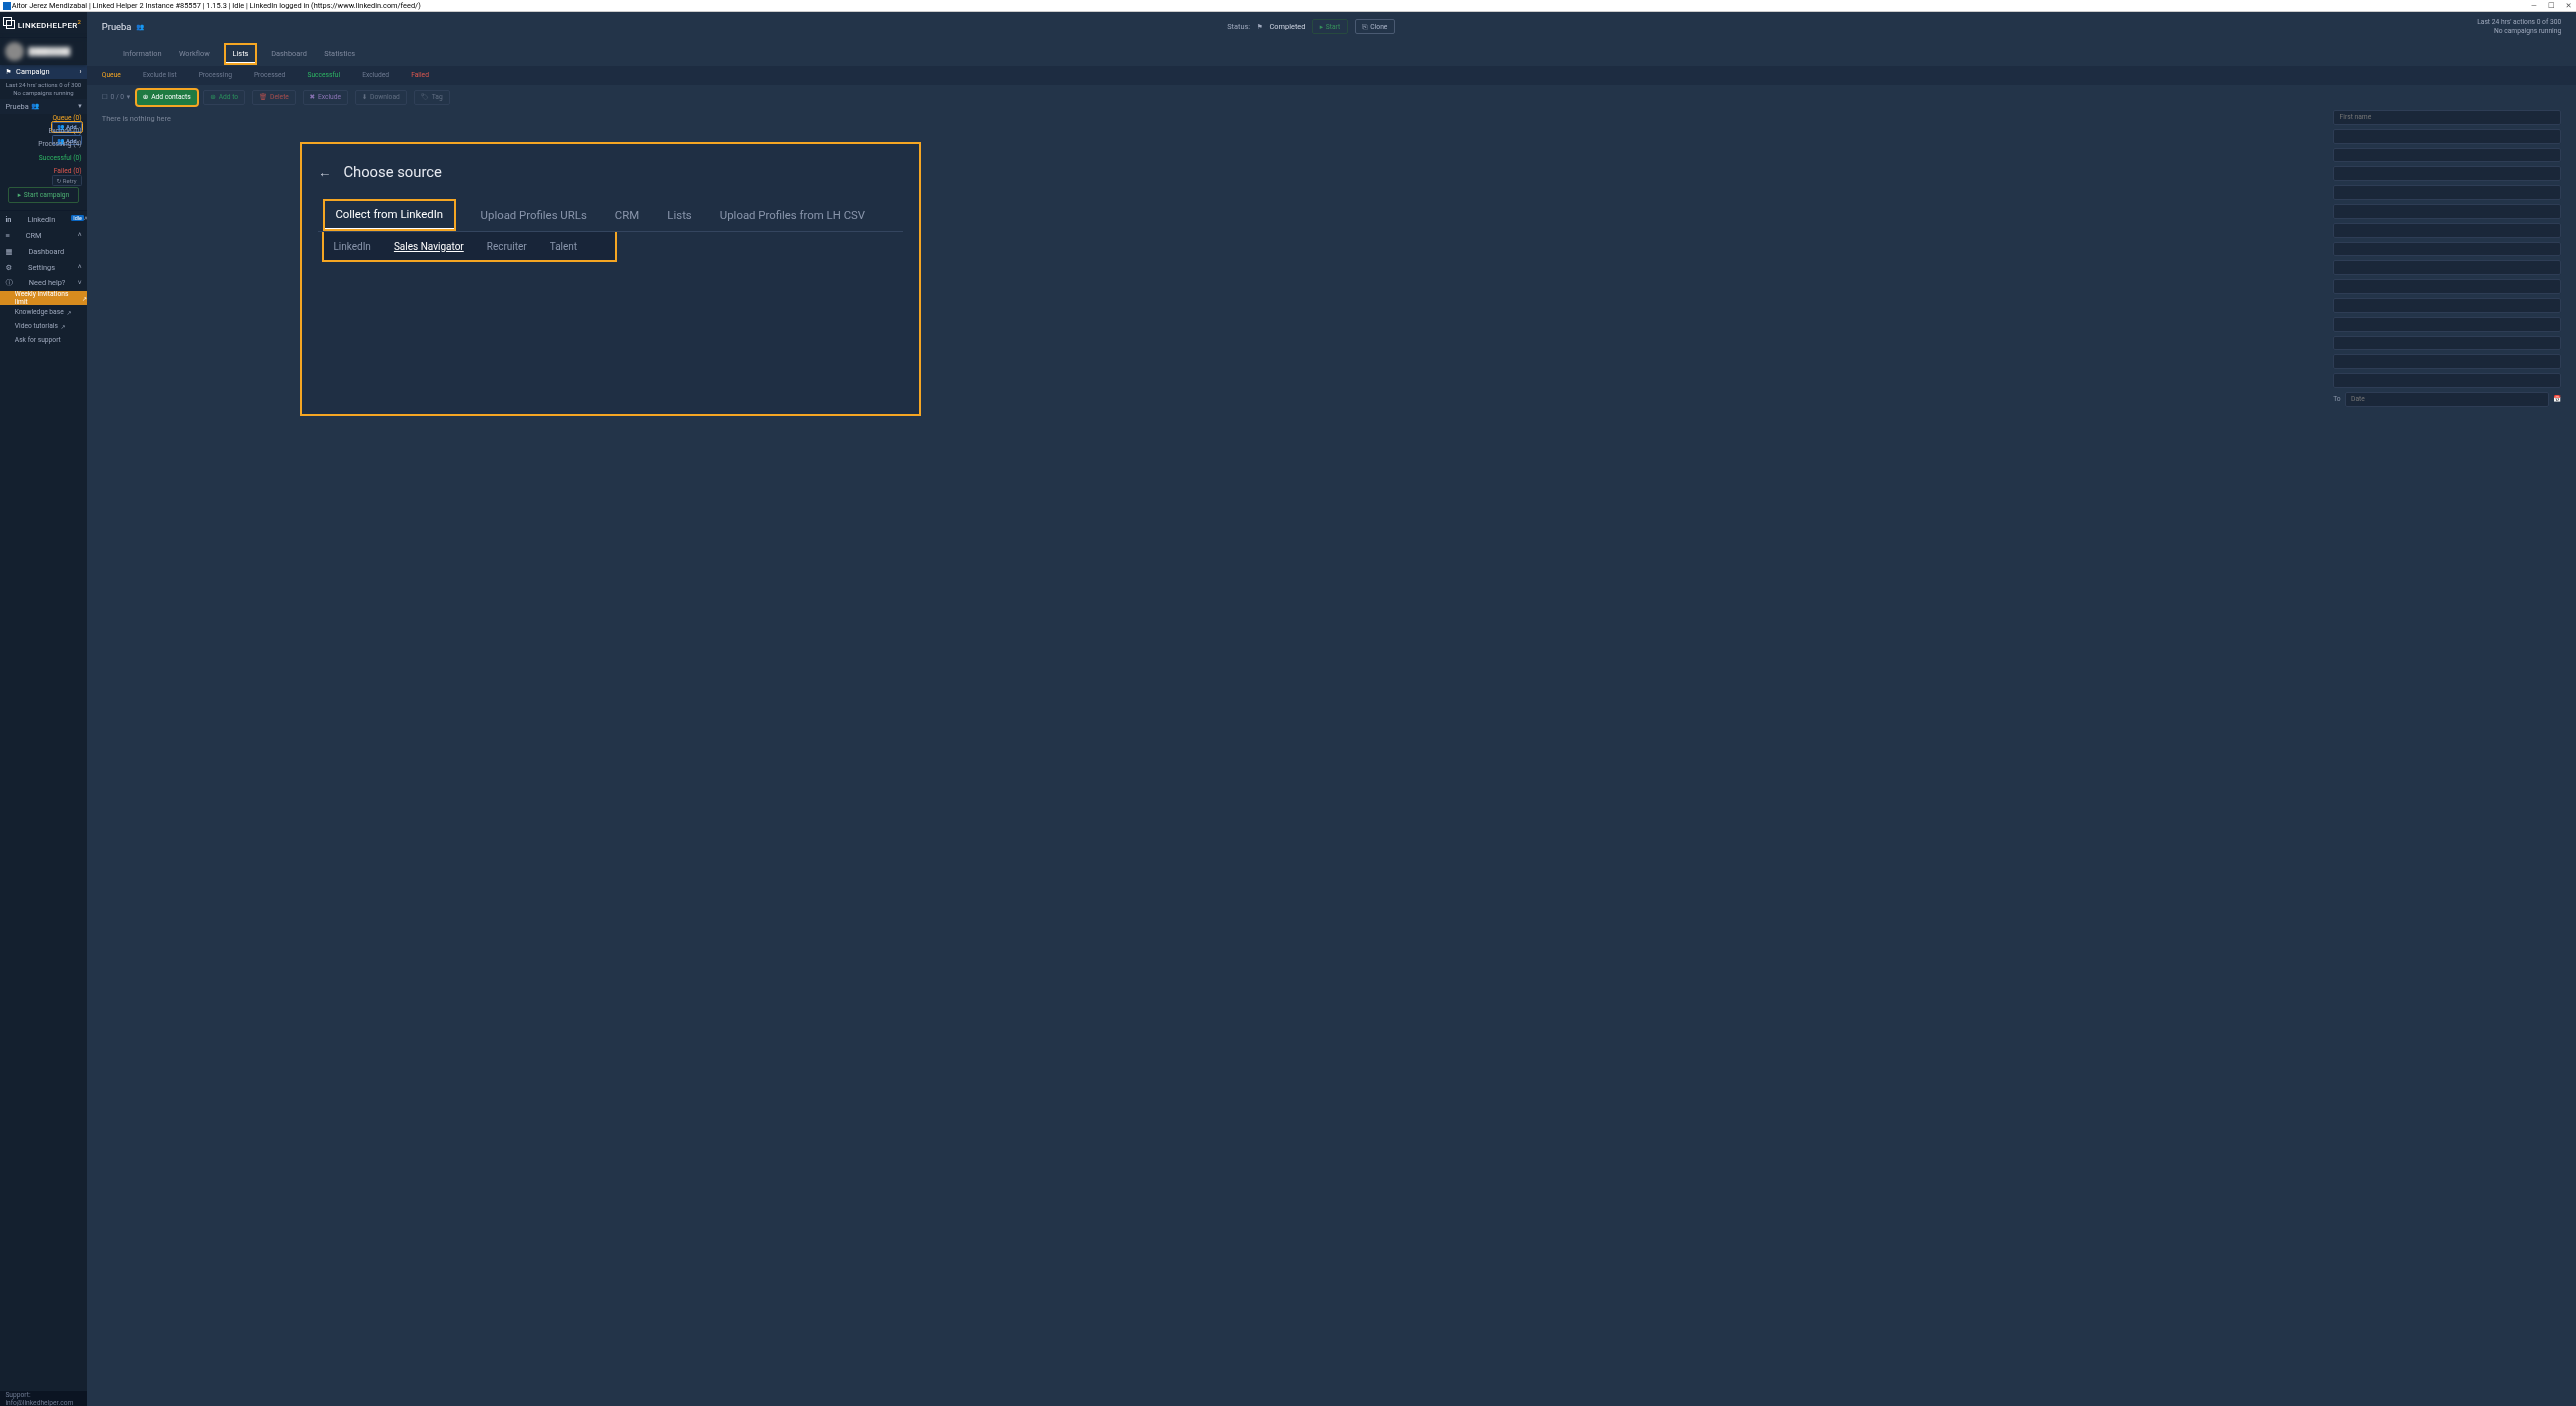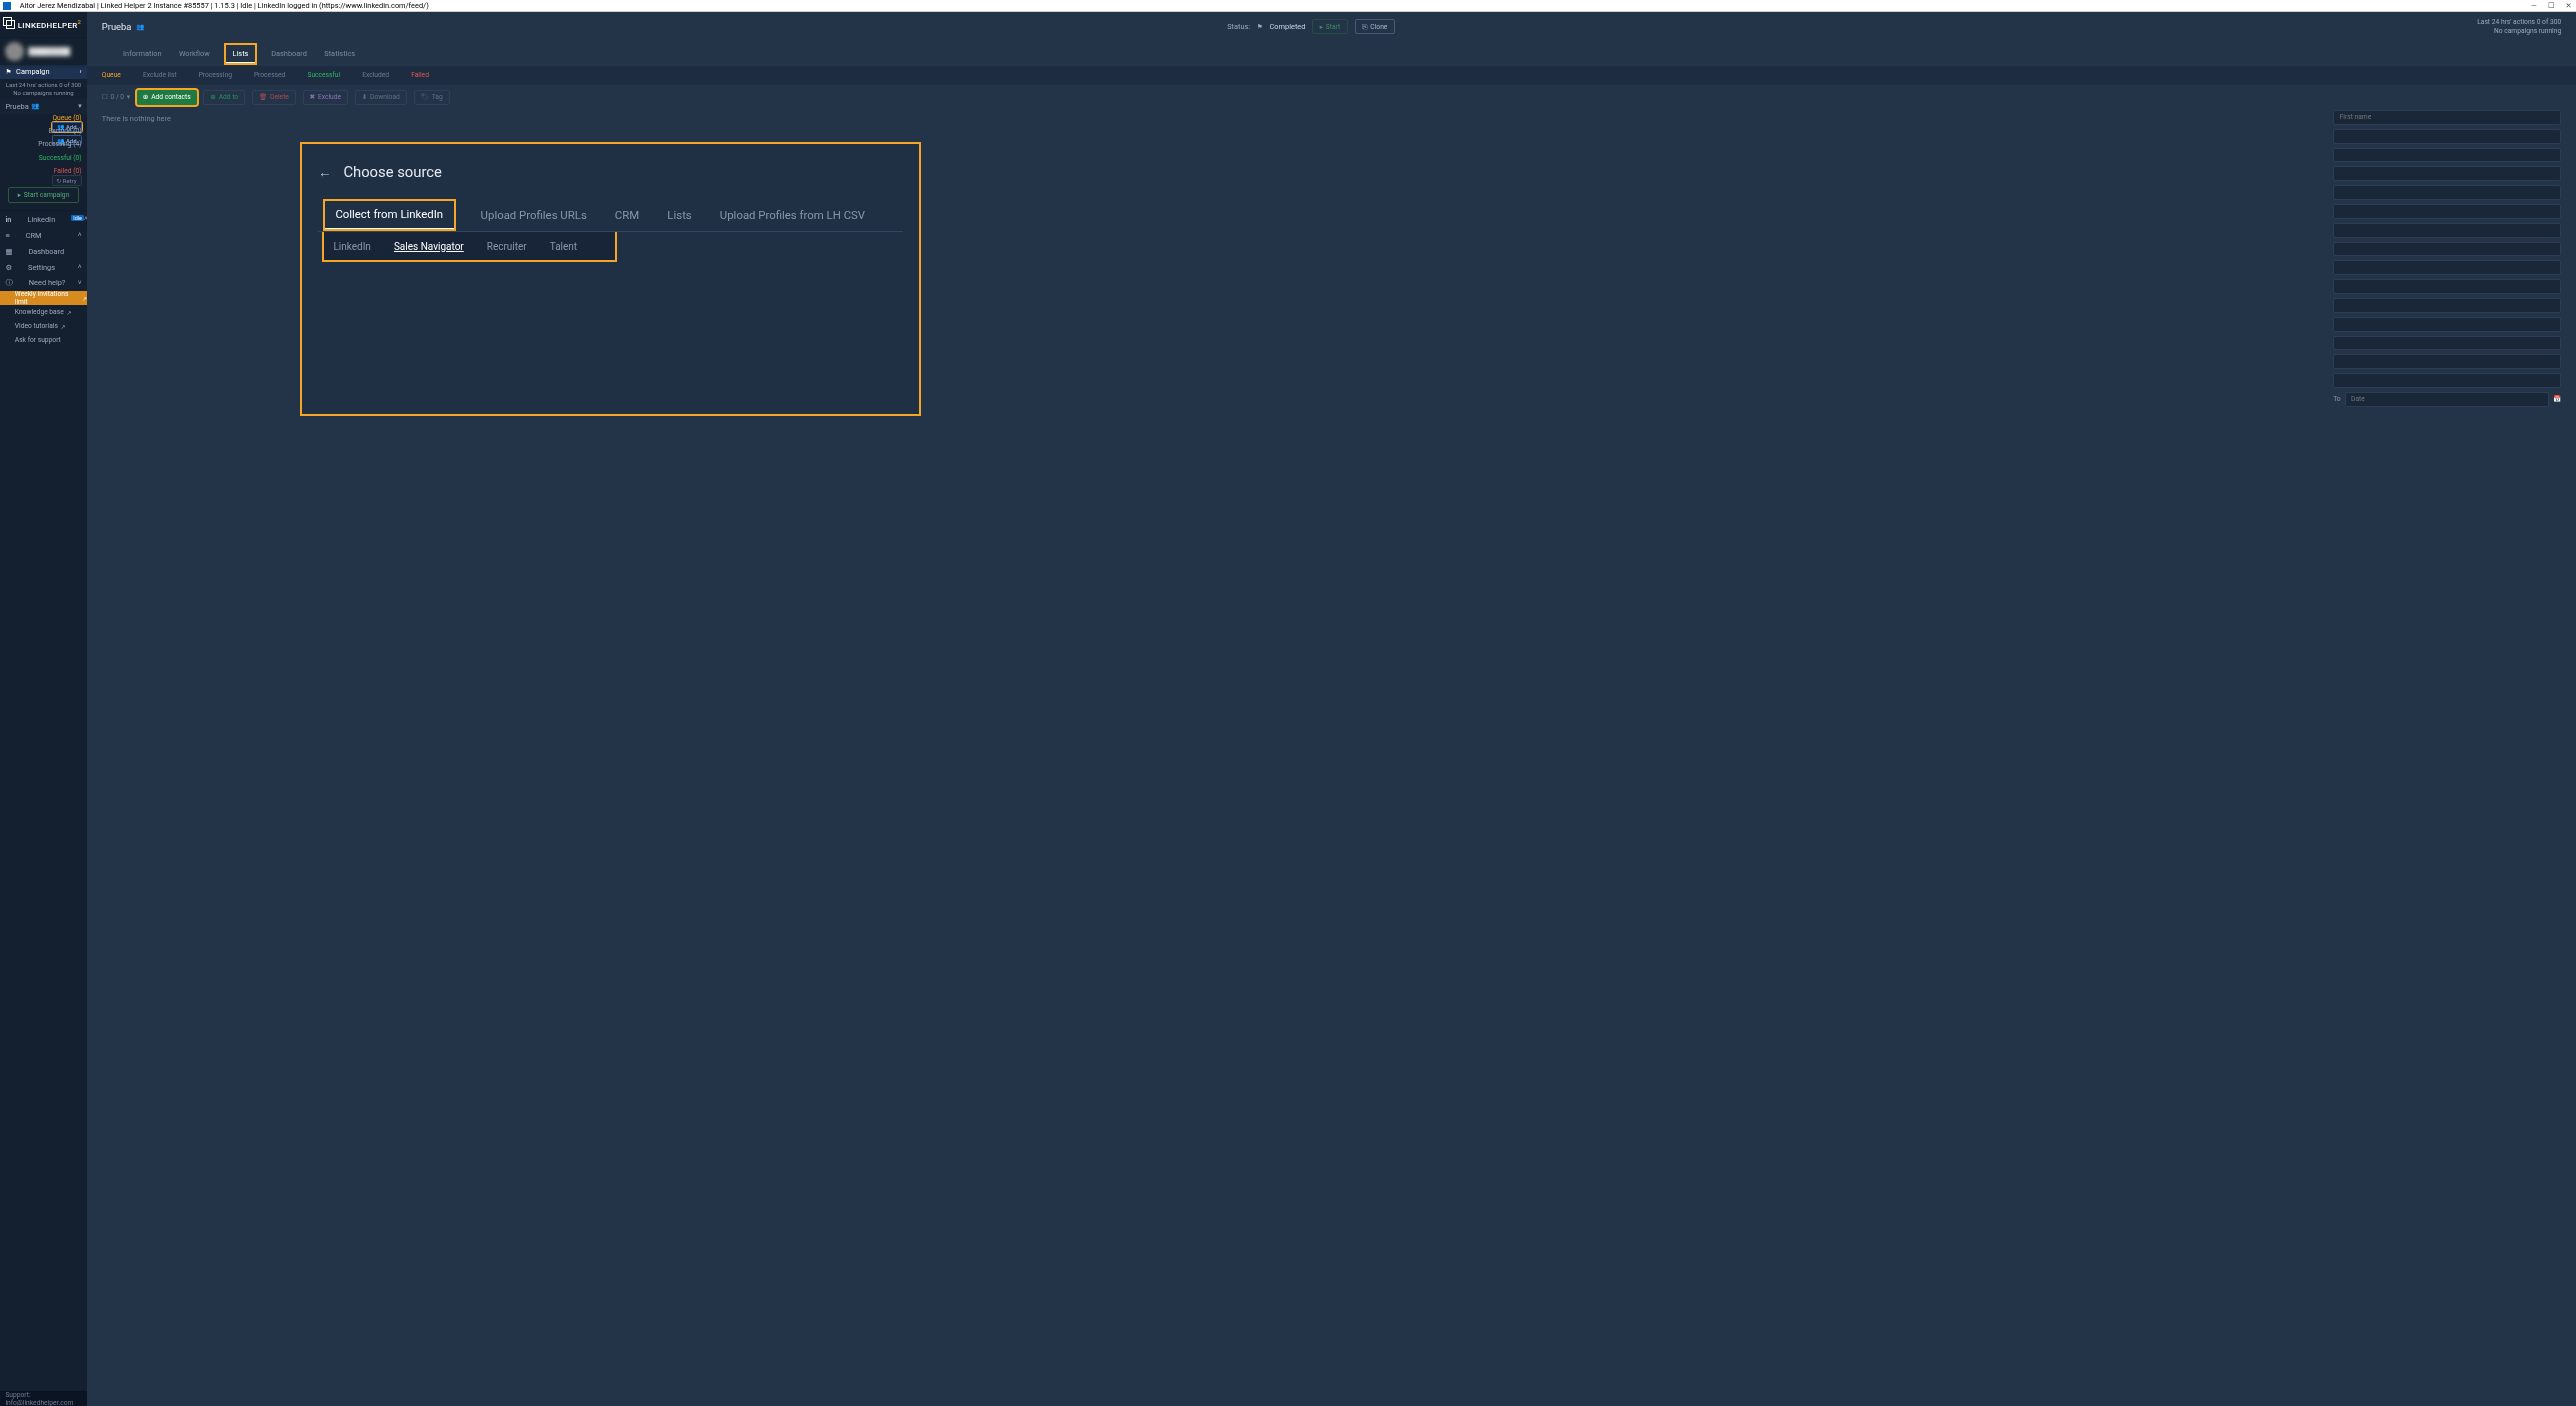--- a/index.html
+++ b/index.html
@@ -1,19 +1,19 @@
 <!DOCTYPE html>
 <html><head>
 <meta charset="utf-8">
 <style>
 * { margin:0; padding:0; box-sizing:border-box; font-family: -apple-system, Segoe UI, Roboto, Arial, sans-serif; }
 html, body { width:100%; height:100%; background:#0f1a2b; color:#c3c9d6; font-size:8px; overflow:hidden; }
 .window { display:flex; flex-direction:column; height:100vh; background:#fff; }
 .titlebar { height:12px; background:#fff; color:#000; display:flex; align-items:center; padding:0 2.7px; font-size:7.4px; justify-content:space-between; border-bottom:0.7px solid #ccc;}
-.titlebar-left { display:flex; align-items:center; gap:9px; }
+.titlebar-left { display:flex; align-items:center; gap:1px; }
 .tb-icon { width:8px; height:8px; background:#0a66c2; }
 .titlebar-right { display:flex; gap:8px; align-items:center; color:#555; }
 .tb-btn { width:9.4px; height:9.4px; display:flex; align-items:center; justify-content:center; cursor:pointer; }
 .app { flex:1; display:flex; background:#1c2b3f; min-height:0; }
 .sidebar { width:87px; background:#14202f; display:flex; flex-direction:column; font-size:7.4px; color:#9ea8bc; }
 .logo { height:25.5px; display:flex; align-items:center; justify-content:center; gap:2.7px; color:#fff; background:#14202f; border-bottom:0.7px solid #0f1a2b; }
 .logo-icon { width:9.4px; height:9.4px; border:1px solid #fff; position:relative; }
 .logo-icon:before { content:""; position:absolute; width:6.7px; height:6.7px; border:1px solid #fff; top:-3.4px; left:-3.4px; }
 .logo-text { font-size:8px; letter-spacing:0.3px; font-weight:500; }
 .logo-sup { font-size:6px; vertical-align:super; color:#f5a623; }

